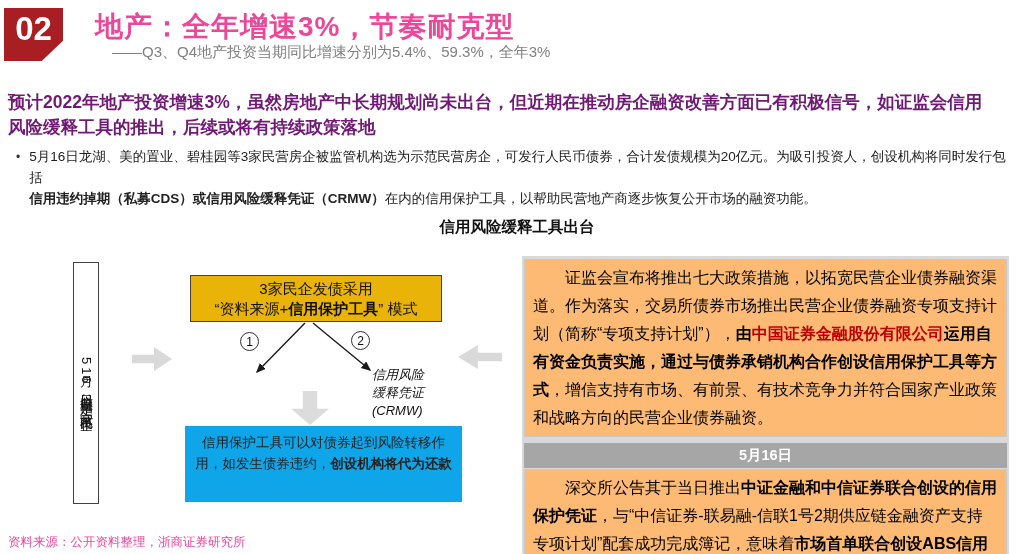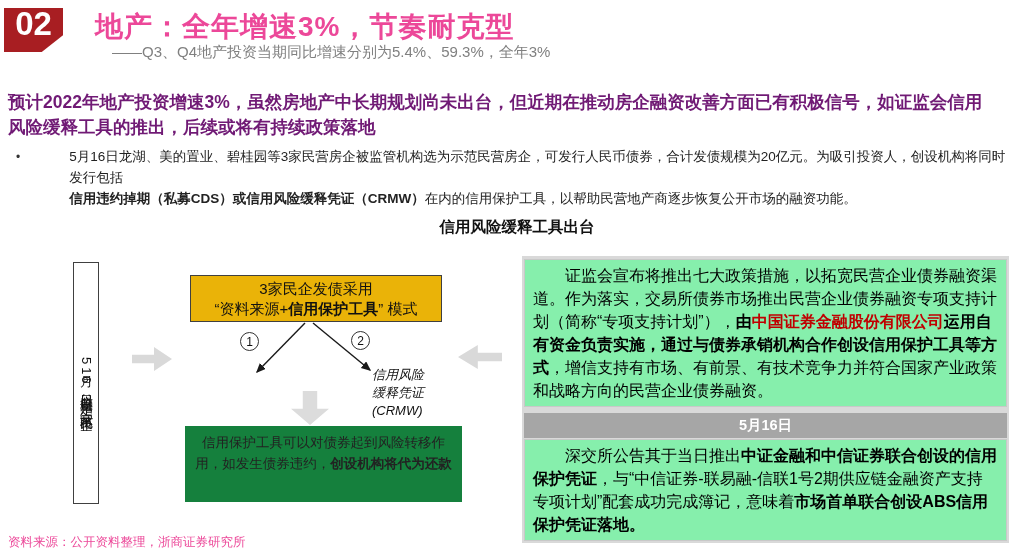--- a/index.html
+++ b/index.html
@@ -4,33 +4,33 @@
 <style>
   * { margin:0; padding:0; box-sizing:border-box; }
   html,body { width:1024px; height:554px; background:#fff; }
   #stage {
     position:relative; width:1024px; height:554px; overflow:hidden; background:#fff;
     font-family:"Liberation Sans","DejaVu Sans",sans-serif; color:#1a1a1a;
   }
   .abs { position:absolute; }
 
   
-  .badge { left:4px; top:8px; width:59px; height:44px; background:#a81e22; color:#fff;
+  .badge { left:4px; top:8px; width:59px; height:53px; background:#a81e22; color:#fff;
     font-size:33px; font-weight:bold; display:flex; align-items:center; justify-content:center;
     padding-bottom:12px; clip-path:polygon(0 0,100% 0,100% 62%,64% 100%,0 100%); }
   .page-title { left:95px; top:8px; font-size:28px; font-weight:bold; color:#ec4899; letter-spacing:1px; }
   .page-subtitle { left:112px; top:43px; font-size:15px; color:#808080; }
 
   .summary { left:8px; top:90px; width:1012px; font-size:17.5px; font-weight:bold; color:#701a75;
     line-height:1.45; white-space:pre-line; }
 
   .bullet-item { left:16px; top:147px; width:995px; display:flex; gap:9px;
     font-size:13.5px; line-height:1.55; color:#222; }
   .bullet-marker { font-size:12px; line-height:1.7; color:#333; }
-  .bullet-text { white-space:pre-line; flex:1;margin-left:40px; }
+  .bullet-text { white-space:pre-line; flex:1; }
 
   .diagram-title { left:0; top:217px; width:1034px; text-align:center; font-size:15.5px; font-weight:bold; color:#111; }
 
   .vbox { left:73px; top:262px; width:26px; height:242px; border:1px solid #404040;
     display:flex; align-items:center; justify-content:center; background:#fff; }
   .vbox span { writing-mode:vertical-rl; text-orientation:mixed; font-size:13px; letter-spacing:1.5px; color:#111; }
 
   .block-arrow { background:#d9d9d9; }
   .arrow-right { left:132px; top:347px; width:40px; height:24px;
     clip-path:polygon(0 32%,55% 32%,55% 0,100% 50%,55% 100%,55% 68%,0 68%); }
@@ -46,29 +46,29 @@
   .branch-svg { left:190px; top:321px; width:252px; height:56px; }
 
   .num-circle { width:19px; height:19px; border:1.3px solid #333; border-radius:50%; background:#fff;
     display:flex; align-items:center; justify-content:center; font-size:12px; color:#111; }
   .c1 { left:240px; top:332px; } .c2 { left:351px; top:331px; }
 
   .branch-label { font-size:13px; line-height:1.4; white-space:pre-line; color:#111; }
   .bl1 { left:194px; top:359px; width:72px; }
   .bl2 { left:372px; top:366px; width:78px;font-style:italic; }
 
-  .note-box { left:185px; top:426px; width:277px; min-height:76px; background:#15803d;
+  .note-box { left:185px; top:426px; width:277px; min-height:76px; background:#0ea5e9;
     font-size:13.5px; line-height:1.55; text-align:center; padding:7px 9px; color:#222; }
 
   
   .panel { left:522px; top:256px; width:487px; background:#d9d9d9; padding:2px; }
   .panel-header { background:#a6a6a6; color:#fff; font-weight:bold; font-size:14.5px;
     text-align:center; padding:3px 0; }
-  .panel-body { background:#86efac; border:1px solid #c8c8c8; margin-top:1px; padding:4px 8px;
-    font-size:16px; line-height:23px; color:#000; text-indent:2em; }
+  .panel-body { background:#fdba74; border:1px solid #c8c8c8; margin-top:1px; padding:4px 8px;
+    font-size:16px; line-height:28px; color:#000; text-indent:2em; }
   .panel-body.first { margin-bottom:6px; min-height:120px; }
   .panel-body.second { min-height:81px; }
 
   .footer { left:8px; top:534px; font-size:12.5px; color:#ec4899; }
 </style>
 </head>
 <body>
 
 <div id="stage">
 

